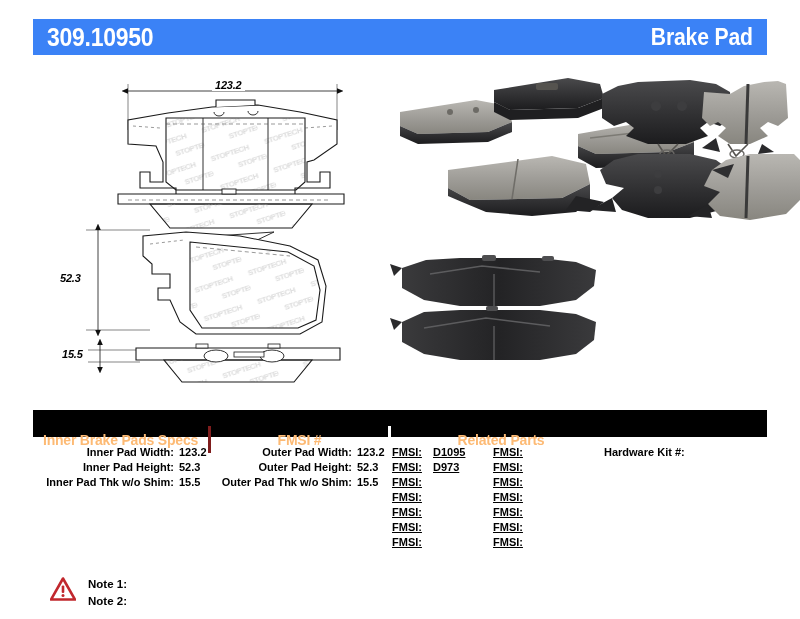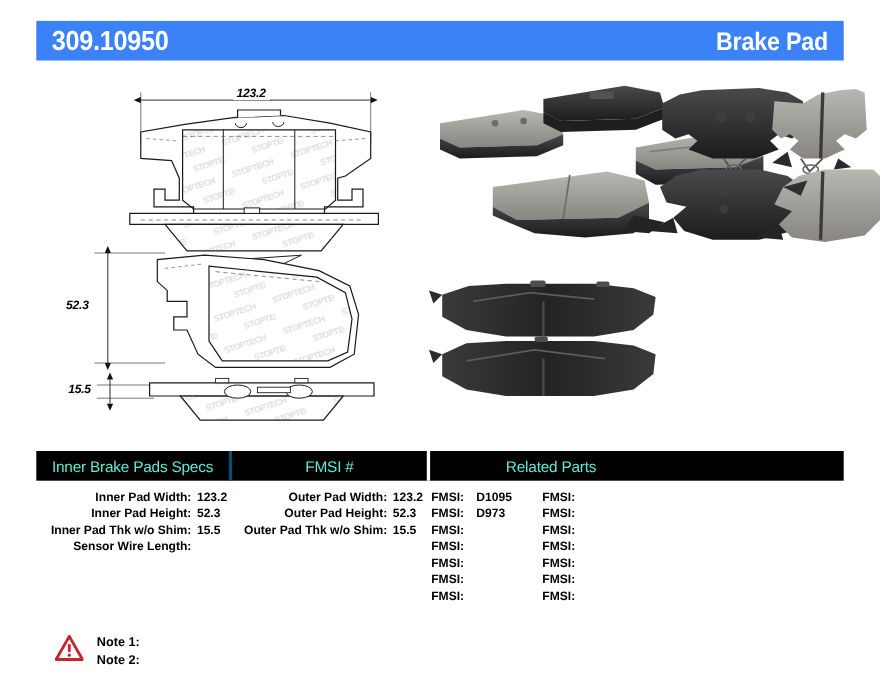--- a/index.html
+++ b/index.html
@@ -64,35 +64,36 @@
     left: 33px; top: 410px;
     width: 734px;
   }
   .spec-head {
     display: flex;
     background: #000000;
     height: 27px;
   }
   .spec-head .col {
     display: flex; align-items: center; justify-content: center;
-    color: #5eead4;
+    color: #fdba74;
     font-size: 14px;
-    font-weight: normal;
+    font-weight: bold;
     letter-spacing: -0.2px;
     height: 27px;
+    margin-top: 16px;
   }
   .spec-head .col-inner { width: 175px; }
   .spec-head .col-outer { width: 178px; }
-  .spec-head .col-fmsi  { width: 180px; border-left: 3px solid #0c4a6e; }
+  .spec-head .col-fmsi  { width: 180px; border-left: 3px solid #7f1d1d; }
   .spec-head .col-rel   { width: 179px; border-left: 3px solid #ffffff; padding-left: 44px; }
 
   .spec-body { display: flex; padding-top: 8px; }
   .body-inner { width: 175px; }
   .body-outer { width: 178px; }
-  .body-fmsi  { width: 202px; display: flex; }
+  .body-fmsi  { width: 202px; display: flex; text-decoration: underline; }
   .body-rel   { width: 179px; }
 
   .spec-row {
     display: flex;
     justify-content: flex-end;
     font-size: 11px;
     font-weight: bold;
     line-height: 15px;
     white-space: nowrap;
   }
@@ -338,24 +339,20 @@
         <span class="val">123.2</span>
       </div>
       <div class="spec-row">
         <span class="lbl">Inner Pad Height:</span>
         <span class="val">52.3</span>
       </div>
       <div class="spec-row">
         <span class="lbl">Inner Pad Thk w/o Shim:</span>
         <span class="val">15.5</span>
       </div>
-      <div class="spec-row">
-        <span class="lbl">Sensor Wire Length:</span>
-        <span class="val"></span>
-      </div>
     </div>
 
     <div class="body-outer">
       <div class="spec-row">
         <span class="lbl">Outer Pad Width:</span>
         <span class="val">123.2</span>
       </div>
       <div class="spec-row">
         <span class="lbl">Outer Pad Height:</span>
         <span class="val">52.3</span>
@@ -422,20 +419,23 @@
           <span class="lbl">FMSI:</span>
           <span class="val"></span>
         </div>
         <div class="fmsi-row">
           <span class="lbl">FMSI:</span>
           <span class="val"></span>
         </div>
       </div>
     </div>
 
+    <div class="body-rel">
+      <div class="rel-row">Hardware Kit #:</div>
+    </div>
 
   </div>
 </div>
 
 <div class="notes">
   <svg class="warn-icon" viewBox="0 0 26 24">
     <path d="M13,1.5 L25,22.5 L1,22.5 Z" fill="#ffffff" stroke="#c1272d" stroke-width="2.6" stroke-linejoin="round"></path>
     <rect x="11.7" y="8.5" width="2.6" height="7.5" rx="1.1" fill="#c1272d"></rect>
     <circle cx="13" cy="18.6" r="1.5" fill="#c1272d"></circle>
   </svg>

